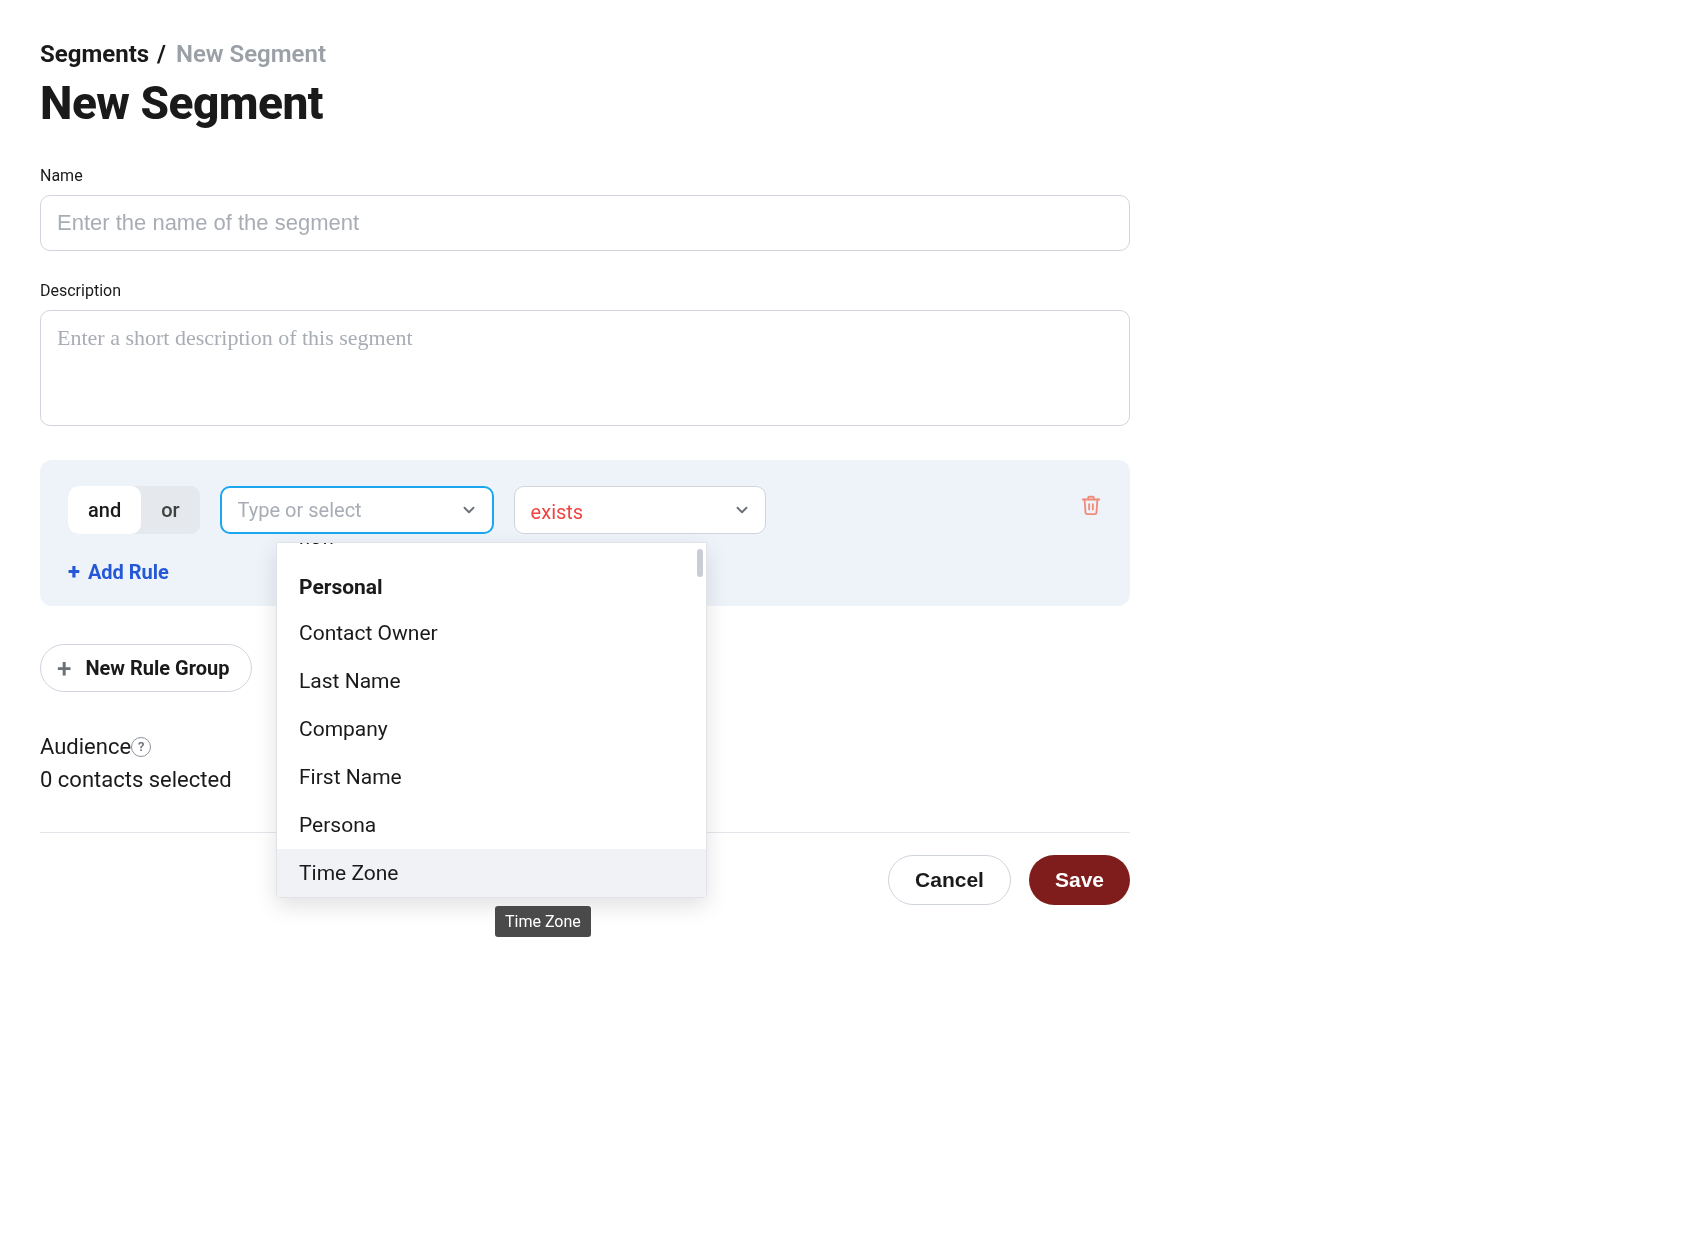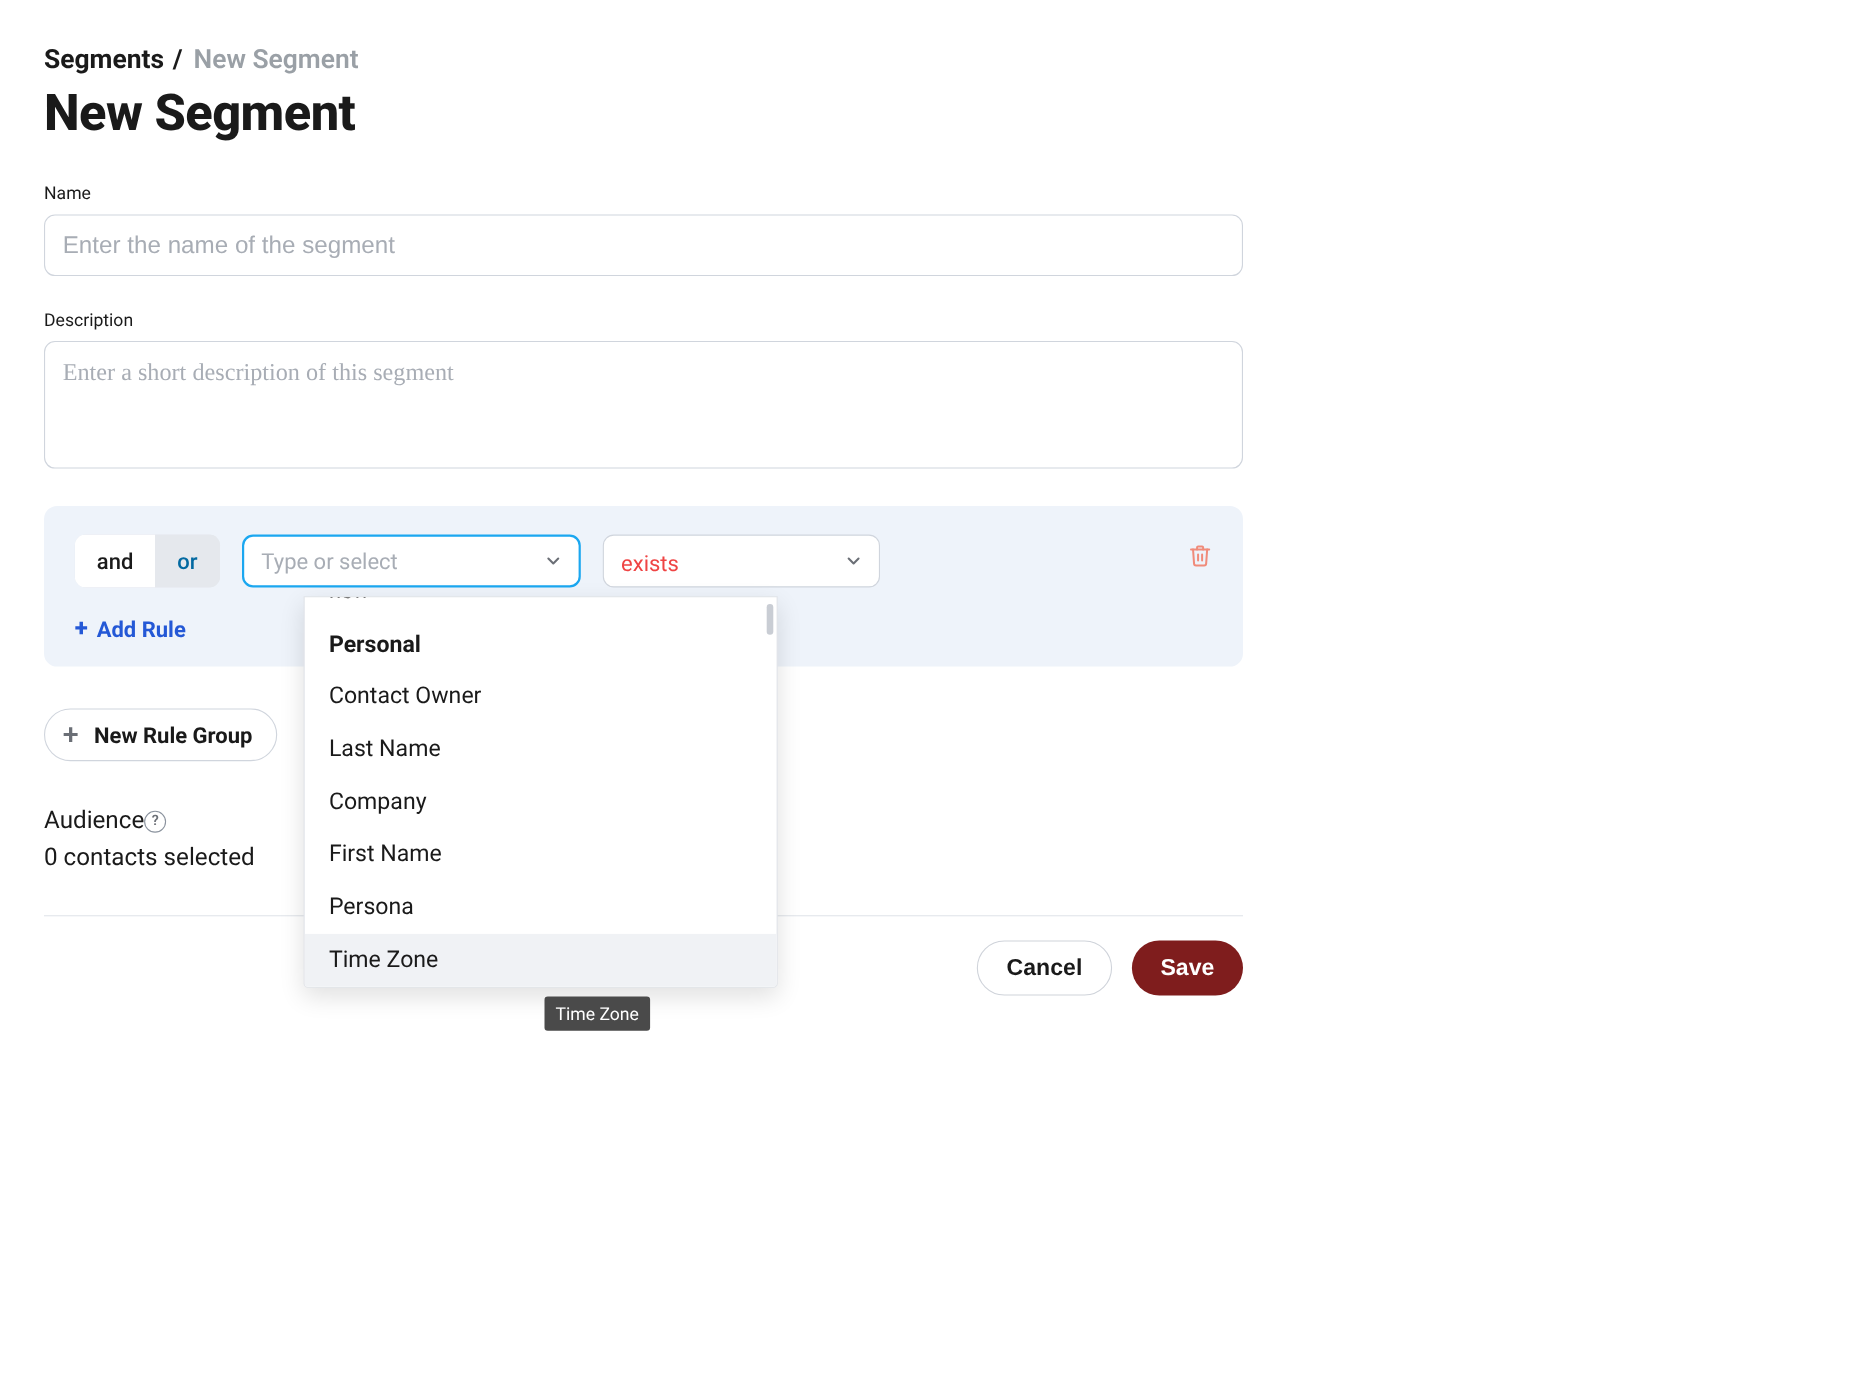--- a/index.html
+++ b/index.html
@@ -80,34 +80,34 @@
     height: 48px;
   }
   .andor-toggle .seg {
     display: flex;
     align-items: center;
     justify-content: center;
     padding: 0 20px;
     font-size: 20px;
     font-weight: 500;
     cursor: pointer;
-    color: #0369a1;
+    color: #404040;
     background: #e5e8ed;
   }
   .andor-toggle .seg.active {
     background: #ffffff;
     color: #1a1a1a;
-    border-radius: 0;
+    border-radius: 10px;
   }
   .select-wrap {
     position: relative;
     display: inline-block;
   }
   .type-select {
-    width: 308px;
+    width: 274px;
     height: 48px;
     border: 2.5px solid #1ba7f0;
     border-radius: 10px;
     background: #fff;
     display: flex;
     align-items: center;
     padding: 0 44px 0 16px;
     font-size: 20px;
     color: #a8adb5;
     cursor: text;

